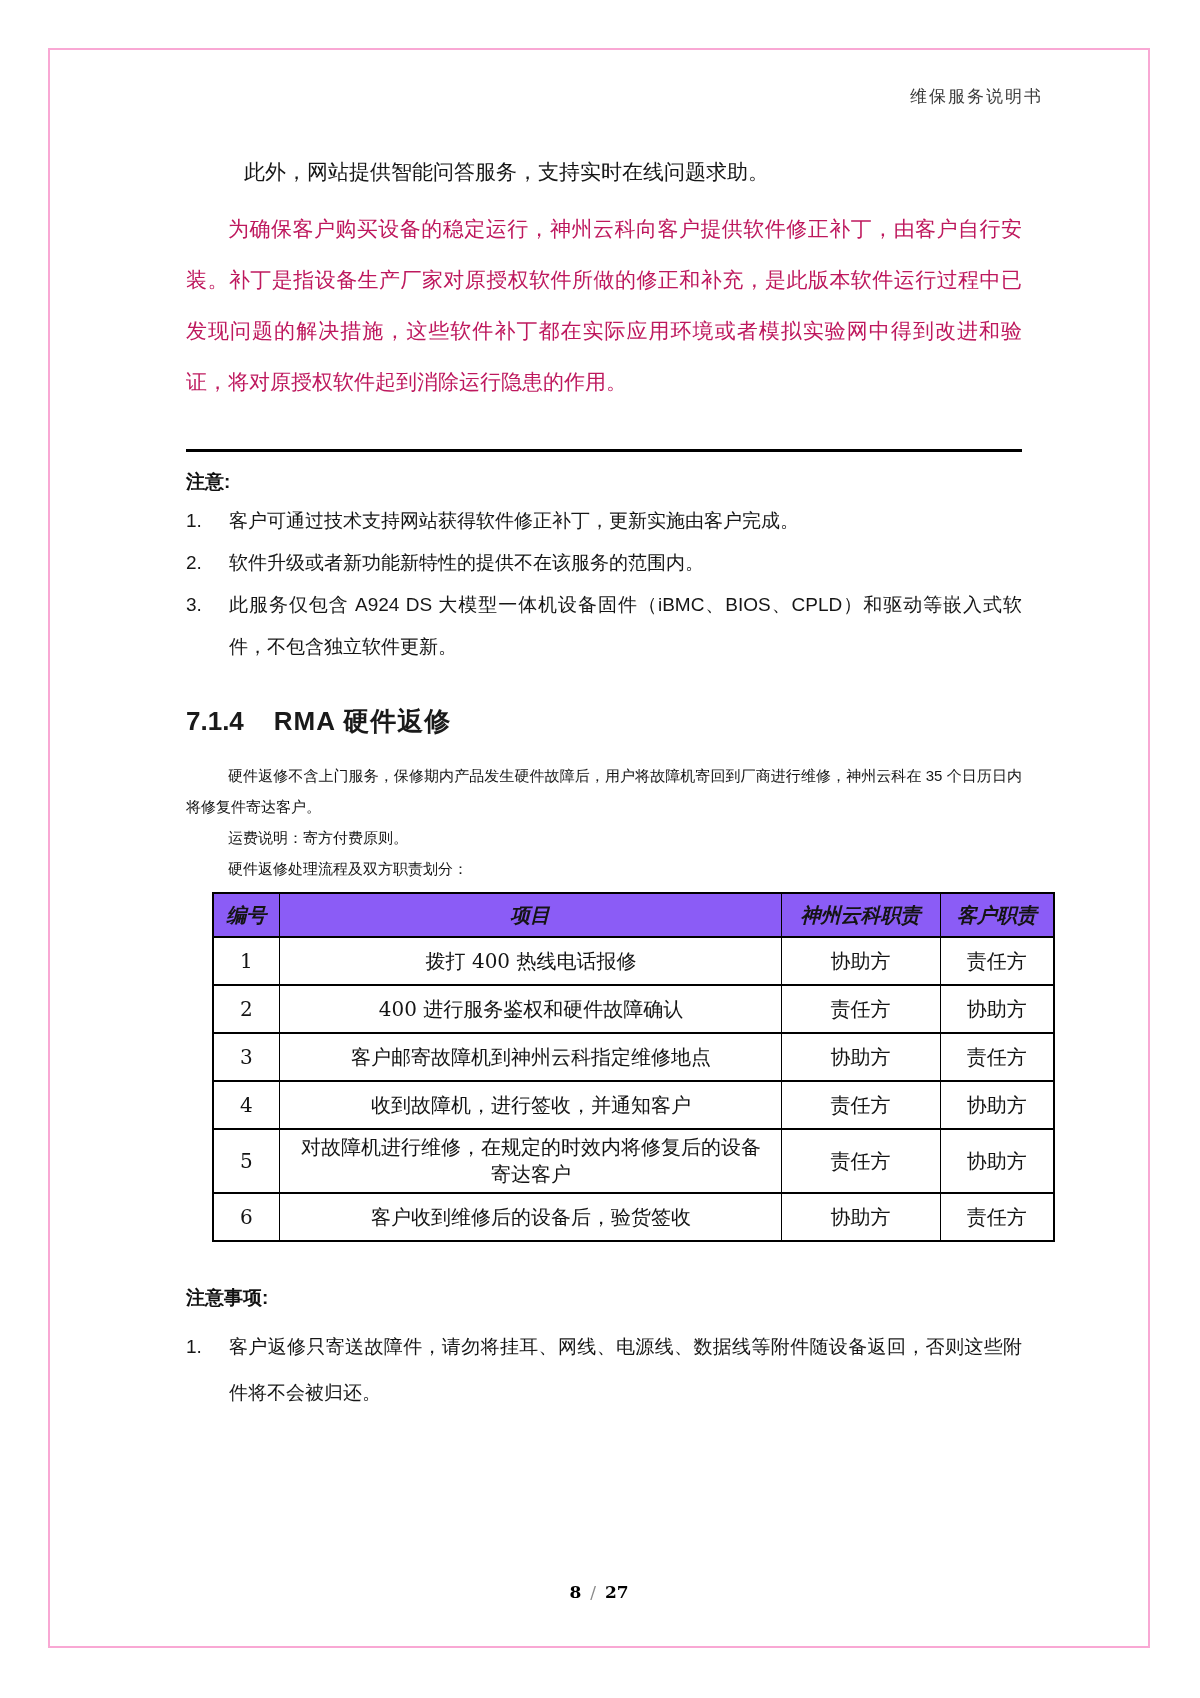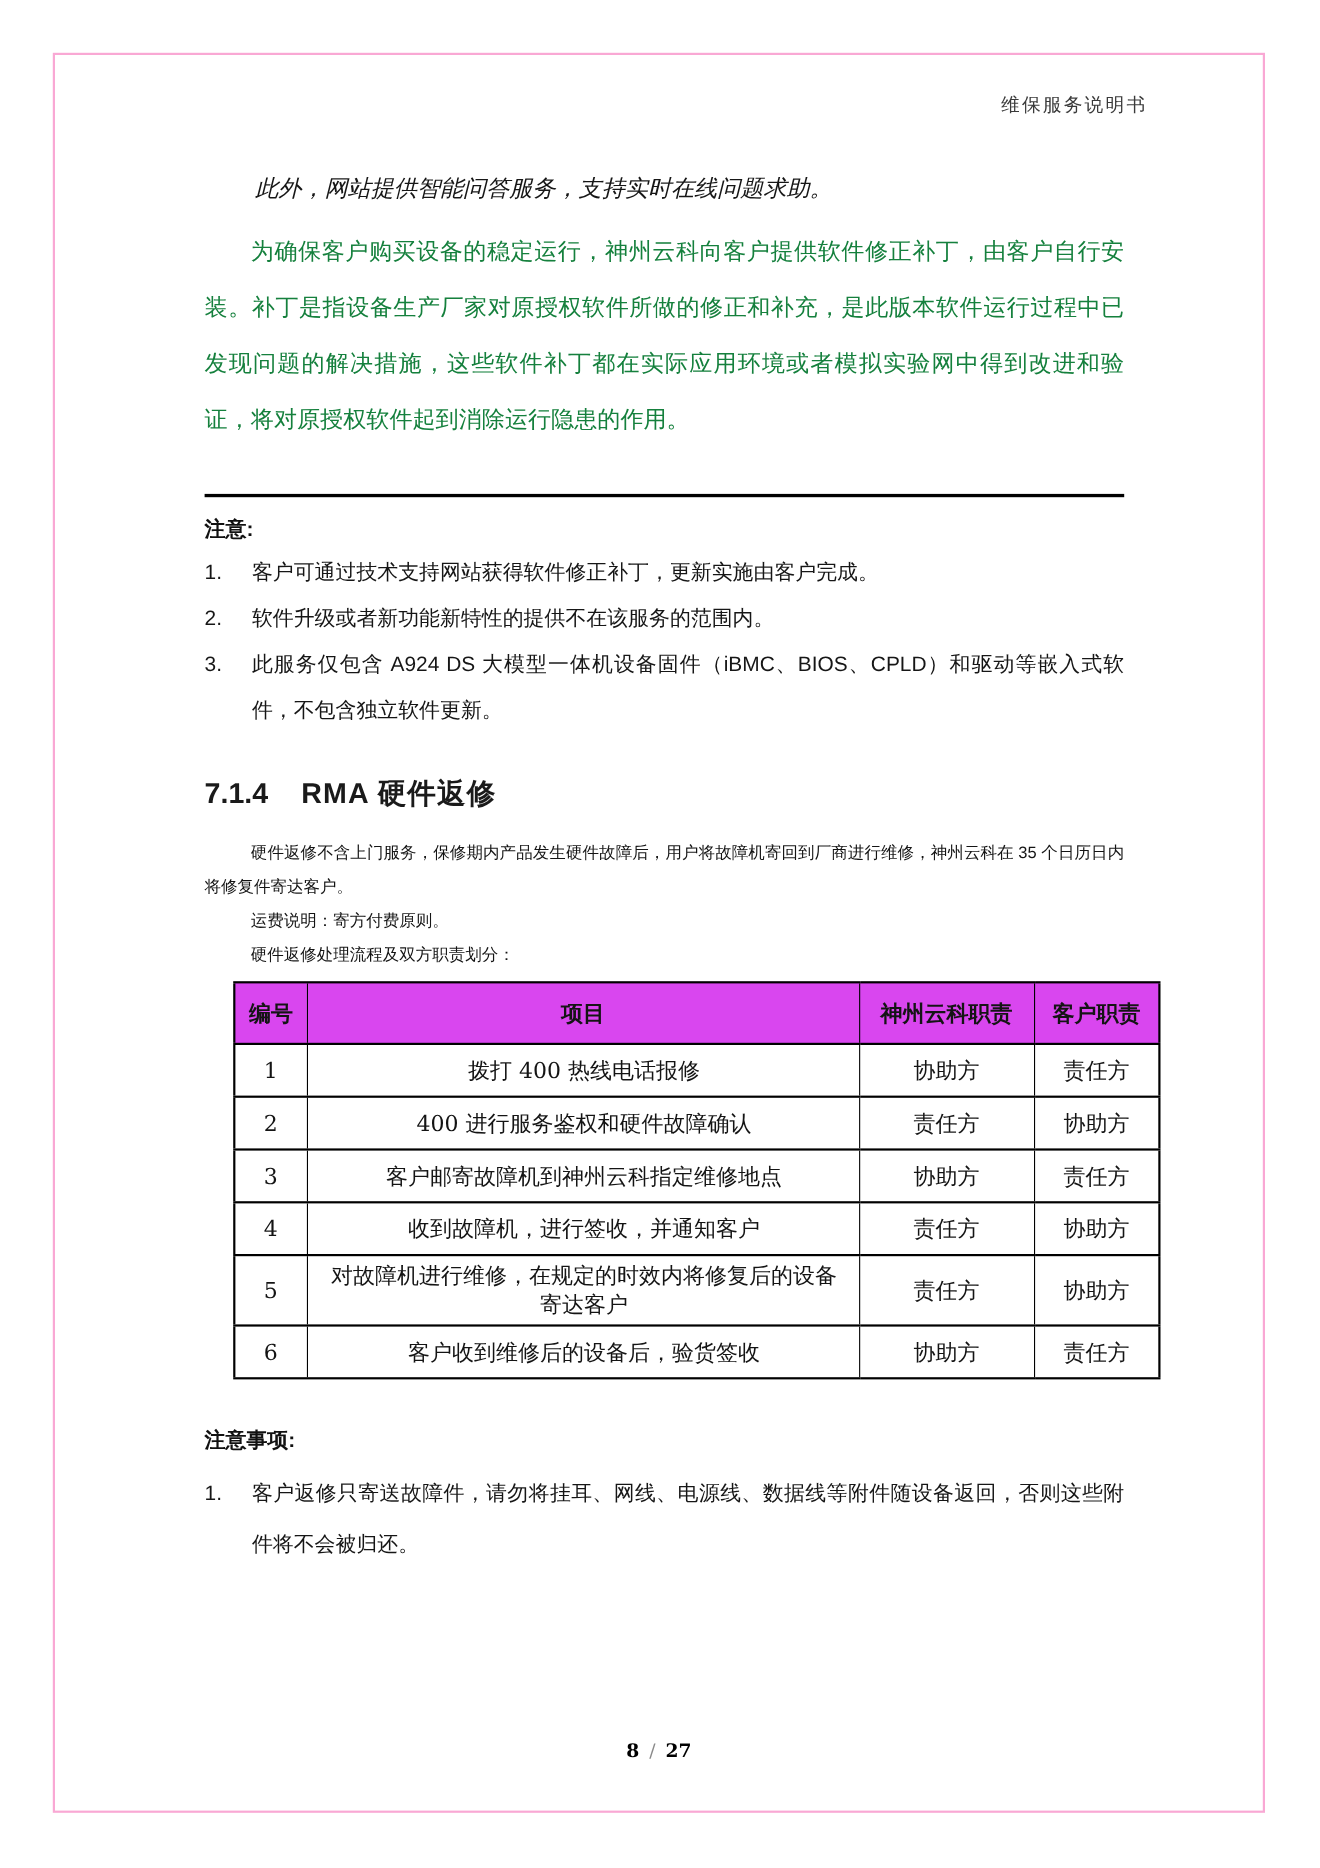--- a/index.html
+++ b/index.html
@@ -23,42 +23,42 @@
     text-align:right;
     font-family:"DejaVu Serif", serif;
     font-size:17px;
     letter-spacing:2px;
     color:#3a3a3a;
     line-height:26px;
   }
   .content { padding:0 126px 0 136px; }
 
   p.intro {
-    margin:4px; padding-left:42px;
-    font-size:21px; line-height:30px; color:#161616;font-style:italic;
+    margin:16px; padding-left:42px;
+    font-size:21px; line-height:30px; color:#161616;
   }
   p.intro.first { margin-top:48px; }
   p.intro.second { margin-top:25px; }
   .url { color:#161616; text-decoration:none; }
 
   h3.sec-heading {
     margin:20px 0 0 0;
     font-size:26px; font-weight:600; color:#1a1a1a;
     letter-spacing:1px;
     line-height:34px;
   }
   h3.sec-heading .hnum { margin-right:30px; letter-spacing:0; }
   h3.h714 { margin-top:36px; }
 
   .body-713 {
     margin:16px 0 0 0;
     font-size:21px; line-height:51px;
     text-align:justify;
     text-indent:42px;
-    color:#15803d;
+    color:#be185d;
   }
 
   hr.rule {
     margin:42px 0 0 0;
     border:none;
     border-top:3px solid #000;
   }
 
   .note-label {
     margin-top:16px;
@@ -93,21 +93,21 @@
   .rma-table th, .rma-table td {
     border:1px solid #000;
     border-top-width:2px;
     border-bottom-width:2px;
     vertical-align:middle;
     text-align:center;
     padding:4px 8px;
     box-sizing:border-box;
     line-height:27px;
   }
-  .rma-table th { height:56px; background:#d946ef; font-weight:bold; }
+  .rma-table th { height:44px; background:#8b5cf6; font-weight:bold;font-style:italic; }
   .rma-table td { height:48px; }
   .rma-table td.item-cell { text-align:center; padding-left:16px; padding-right:14px; }
 
   .footer {
     position:absolute;
     bottom:44px; left:0; right:0;
     text-align:center;
     font-family:"DejaVu Serif", serif;
     font-size:17px; font-weight:bold; color:#000;
   }

